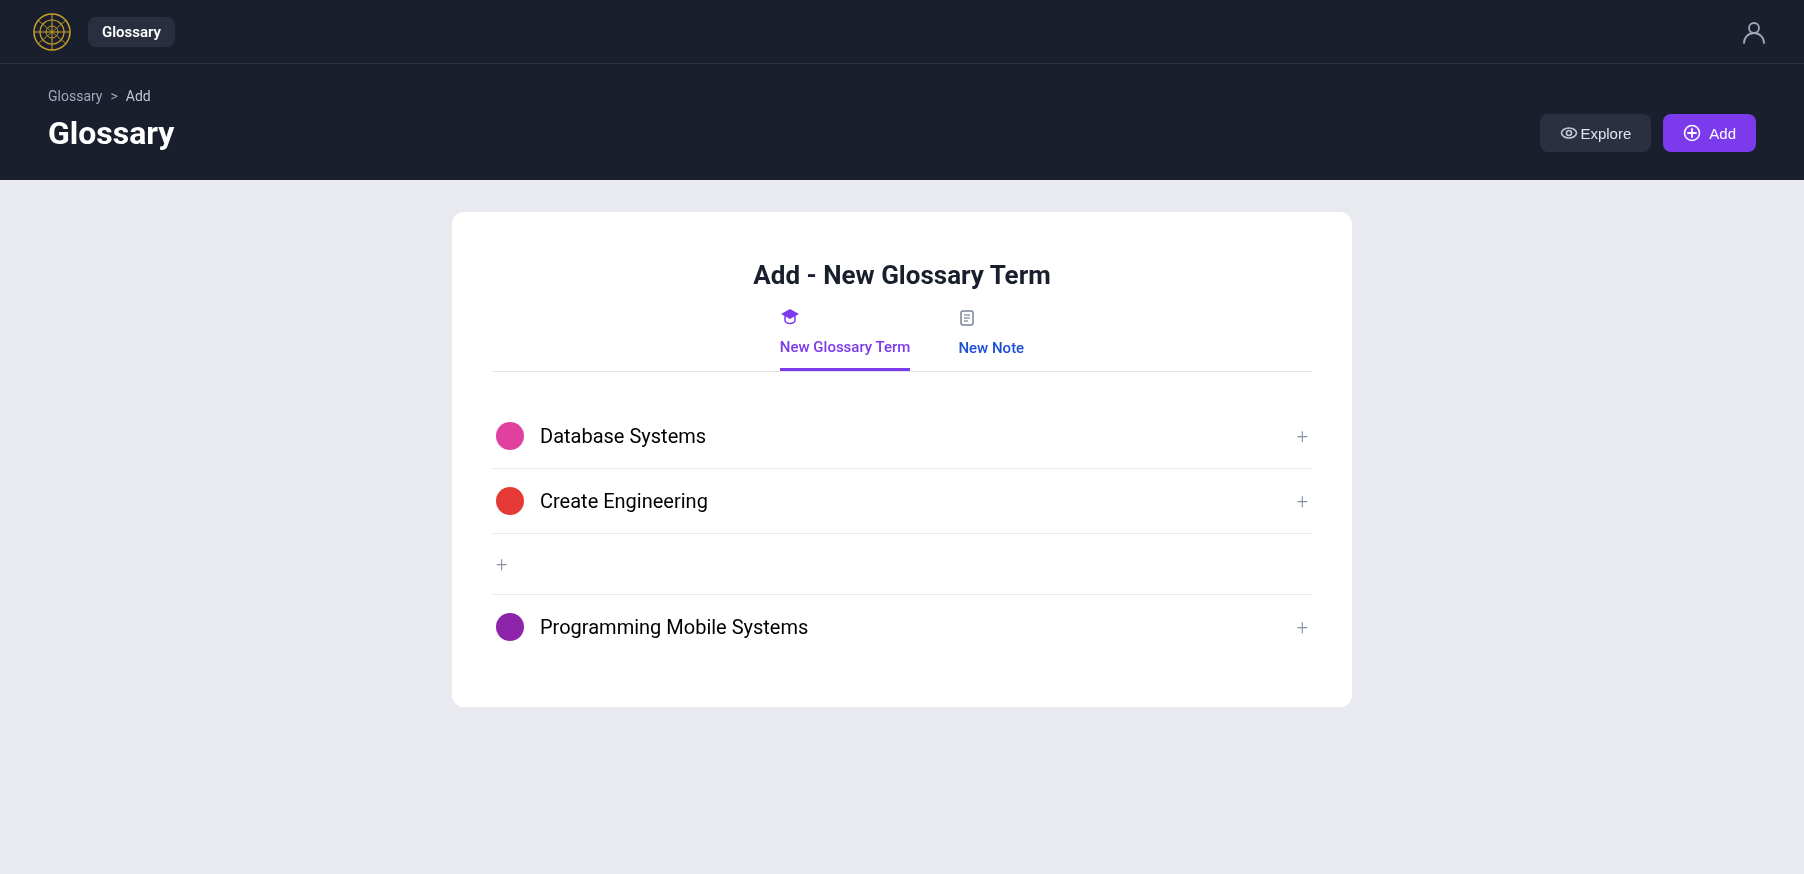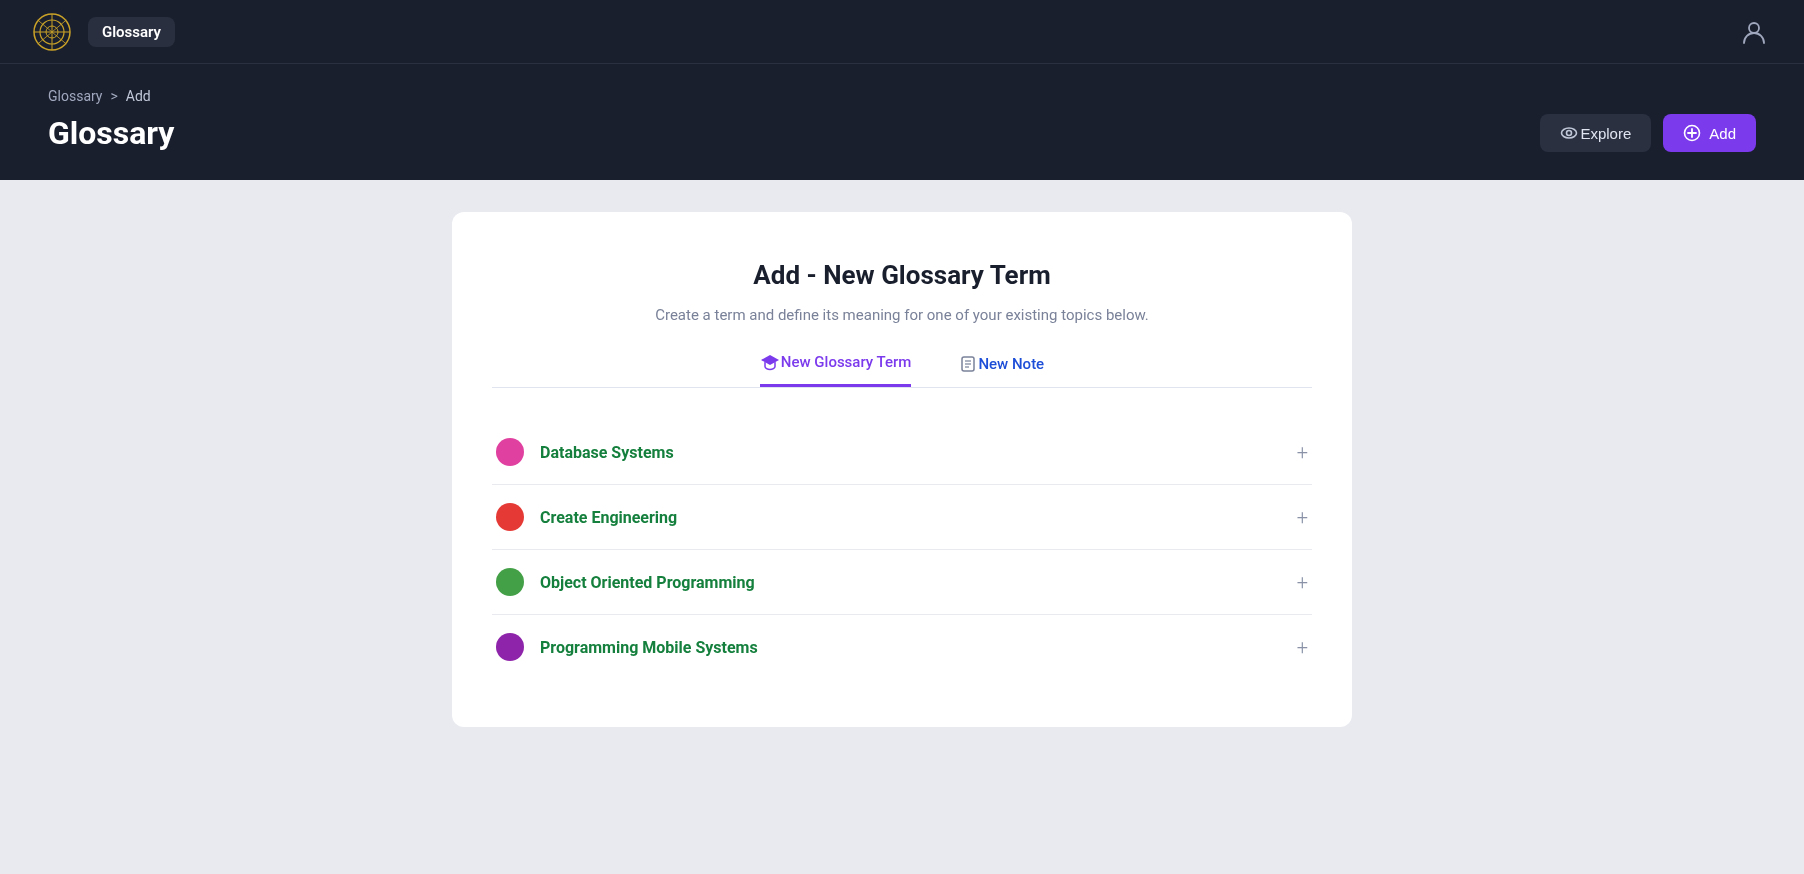--- a/index.html
+++ b/index.html
@@ -166,27 +166,28 @@
       align-items: center;
       justify-content: center;
       gap: 48px;
       border-bottom: 1px solid #e0e4ef;
       margin-bottom: 32px;
       padding-bottom: 0;
     }
 
     .tab-item {
       display: flex;
-      align-items: center;
-      gap: 1px;
+      align-items: flex-start;
+      gap: 12px;
       font-size: 15px;
       font-weight: 500;
       padding-bottom: 12px;
       cursor: pointer;
       position: relative;
+      flex-direction: column;
     }
 
     .tab-item.active {
       color: #7c3aed;
       border-bottom: 3px solid #7c3aed;
     }
 
     .tab-item.inactive {
       color: #1d4ed8;
     }
@@ -217,23 +218,23 @@
     }
 
     .topic-dot {
       width: 28px;
       height: 28px;
       border-radius: 50%;
       flex-shrink: 0;
     }
 
     .topic-name {
-      font-size: 16px;
-      font-weight: 700;
-      color: #15803d;
+      font-size: 20px;
+      font-weight: 400;
+      color: #000000;
     }
 
     .plus-icon {
       color: #8a92a8;
       font-size: 20px;
       font-weight: 300;
       cursor: pointer;
     }
 
     
@@ -296,21 +297,20 @@
         <span>Add</span>
       </button>
     </div>
   </div>
 </div>
 
 <div class="main-content">
   <div class="content-card">
 
     <h2 class="card-title">Add - New Glossary Term</h2>
-    <p class="card-subtitle">Create a term and define its meaning for one of your existing topics below.</p>
 
     <div class="tabs-row">
       <div class="tab-item active">
         <svg width="20" height="20" viewBox="0 0 20 20" fill="none">
           <path d="M10 3L19 8l-9 5-9-5 9-5z" fill="#7c3aed"></path>
           <path d="M5 10.5v4c0 1.5 2.5 3 5 3s5-1.5 5-3v-4" stroke="#7c3aed" stroke-width="1.5" fill="none" stroke-linecap="round"></path>
         </svg>
         <span>New Glossary Term</span>
       </div>
       <div class="tab-item inactive">
@@ -336,24 +336,20 @@
 
       <div class="topic-item">
         <div class="topic-left">
           <div class="topic-dot" style="background-color: #e53935;"></div>
           <span class="topic-name">Create Engineering</span>
         </div>
         <span class="plus-icon">+</span>
       </div>
 
       <div class="topic-item">
-        <div class="topic-left">
-          <div class="topic-dot" style="background-color: #43a047;"></div>
-          <span class="topic-name">Object Oriented Programming</span>
-        </div>
         <span class="plus-icon">+</span>
       </div>
 
       <div class="topic-item">
         <div class="topic-left">
           <div class="topic-dot" style="background-color: #8e24aa;"></div>
           <span class="topic-name">Programming Mobile Systems</span>
         </div>
         <span class="plus-icon">+</span>
       </div>

